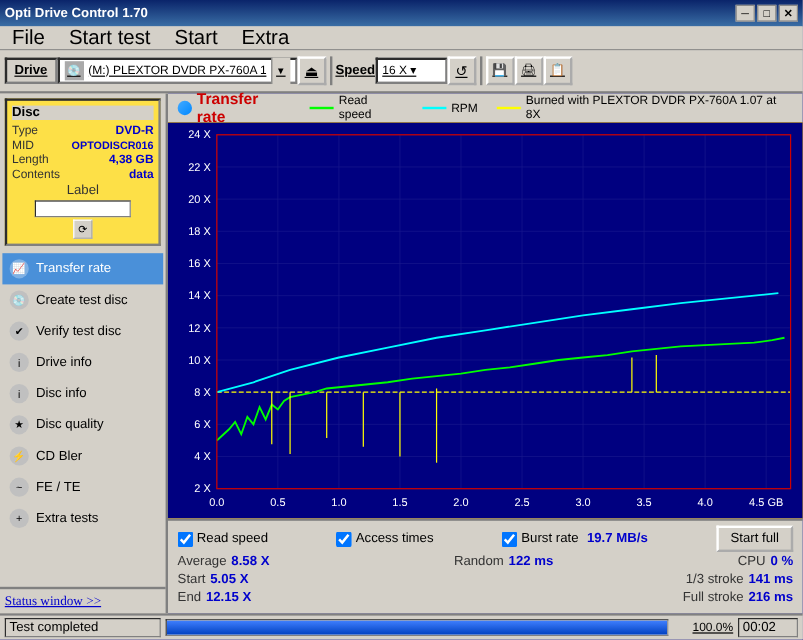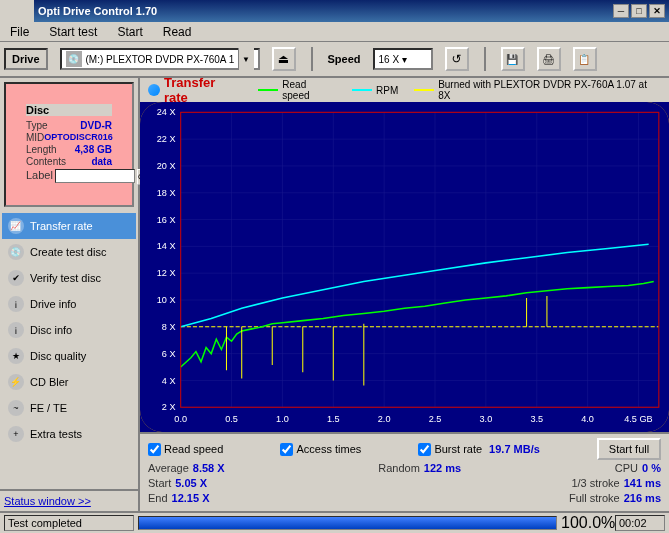--- a/index.html
+++ b/index.html
@@ -16,21 +16,20 @@
     .title-bar {
       background: linear-gradient(to bottom, #0a246a, #3a6ea5);
       color: white;
       height: 22px;
       display: flex;
       align-items: center;
       justify-content: space-between;
       padding: 0 4px;
       font-size: 11px;
       font-weight: bold;
-      margin-left: 34px;
     }
     .title-bar-buttons {
       display: flex;
       gap: 2px;
     }
     .title-btn {
       width: 16px;
       height: 14px;
       background: #d4d0c8;
       border: 1px solid #888;
@@ -48,32 +47,33 @@
       height: 20px;
       display: flex;
       align-items: center;
       padding: 0 4px;
       border-bottom: 1px solid #808080;
       gap: 8px;
     }
     .menu-item {
       padding: 2px 6px;
       cursor: pointer;
-      font-size: 12px;
+      font-size: 17px;
     }
 
     
     .toolbar {
       background: #d4d0c8;
       height: 36px;
       display: flex;
       align-items: center;
       padding: 2px 4px;
       border-bottom: 2px solid #808080;
-      gap: 12px;
+      gap: 0;
+      text-decoration: underline;
     }
     .toolbar-label {
       background: #d4d0c8;
       border: 2px inset #808080;
       padding: 2px 6px;
       font-weight: bold;
       font-size: 11px;
       height: 22px;
       display: flex;
       align-items: center;
@@ -143,42 +143,43 @@
       background: #d4d0c8;
       border-right: 2px solid #808080;
       display: flex;
       flex-direction: column;
     }
 
     
     .disc-panel {
       border: 2px inset #808080;
       margin: 4px;
-      padding: 20px;
-      background: #fca5a5;
+      padding: 4px;
+      background: #fde047;
     }
     .panel-title {
       font-weight: bold;
       font-size: 11px;
       margin-bottom: 4px;
       background: #d4d0c8;
     }
     .disc-row {
       display: flex;
       justify-content: space-between;
       font-size: 10px;
       margin-bottom: 1px;
     }
     .disc-row-label { color: #333; }
     .disc-row-value { color: #0000cc; font-weight: bold; }
     .label-input {
       display: flex;
-      align-items: flex-start;
+      align-items: center;
       gap: 2px;
       margin-top: 2px;
+      flex-direction: column;
     }
     .label-field {
       background: white;
       border: 1px inset #808080;
       width: 80px;
       height: 14px;
       font-size: 10px;
     }
     .label-btn {
       width: 16px;
@@ -229,20 +230,21 @@
     
     .status-btn {
       border-top: 2px solid #808080;
       padding: 4px;
     }
     .status-link {
       color: #0000cc;
       text-decoration: underline;
       cursor: pointer;
       font-size: 11px;
+      font-family: Liberation Serif, serif;
     }
 
     
     .content-area {
       flex: 1;
       display: flex;
       flex-direction: column;
       background: #000080;
       position: relative;
     }
@@ -267,21 +269,20 @@
       gap: 4px;
       font-size: 10px;
     }
 
     
     .chart-wrapper {
       flex: 1;
       position: relative;
       background: #eab308;
       overflow: hidden;
-      border-radius: 22px;
     }
 
     svg.chart-svg {
       width: 100%;
       height: 100%;
     }
 
     
     .stats-area {
       background: #d4d0c8;
@@ -360,23 +361,24 @@
       background: white;
       position: relative;
       overflow: hidden;
     }
     .progress-bar-fill {
       height: 100%;
       background: linear-gradient(to bottom, #4080ff, #0040c0);
       width: 100%;
     }
     .status-percent {
-      font-size: 16px;
+      font-size: 10px;
       width: 50px;
       text-align: right;
+      text-decoration: underline;
     }
     .status-time {
       font-size: 11px;
       width: 50px;
       text-align: right;
       border: 1px inset #808080;
       height: 16px;
       display: flex;
       align-items: center;
       padding: 0 3px;
@@ -391,21 +393,21 @@
     <div class="title-btn">─</div>
     <div class="title-btn">□</div>
     <div class="title-btn">✕</div>
   </div>
 </div>
 
 <div class="menu-bar">
   <span class="menu-item">File</span>
   <span class="menu-item">Start test</span>
   <span class="menu-item">Start</span>
-  <span class="menu-item">Read</span>
+  <span class="menu-item">Extra</span>
 </div>
 
 <div class="toolbar">
   <div class="toolbar-label">Drive</div>
   <div class="drive-dropdown">
     <div class="drive-icon">💿</div>
     <span style="font-size:10px; flex:1; overflow:hidden; white-space:nowrap;">(M:)  PLEXTOR DVDR  PX-760A 1.07</span>
     <div class="dropdown-arrow">▼</div>
   </div>
   <div class="toolbar-btn">⏏</div>

